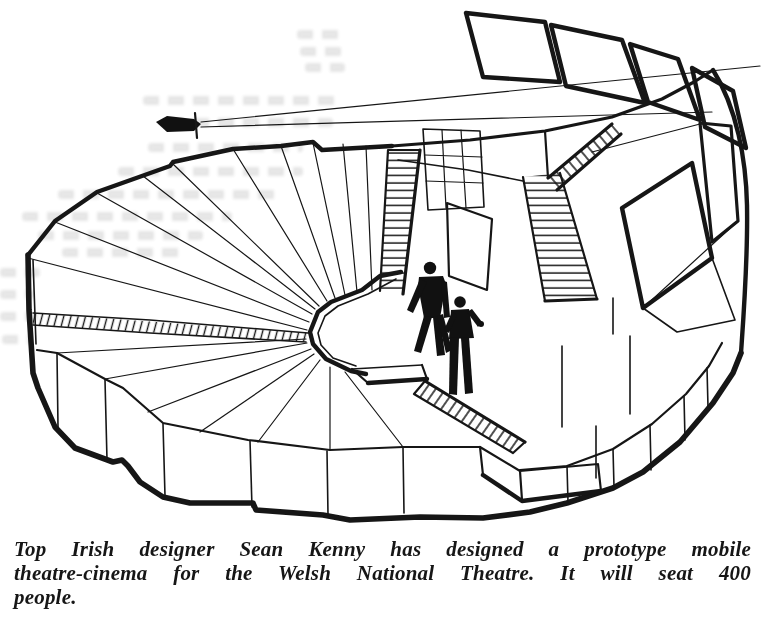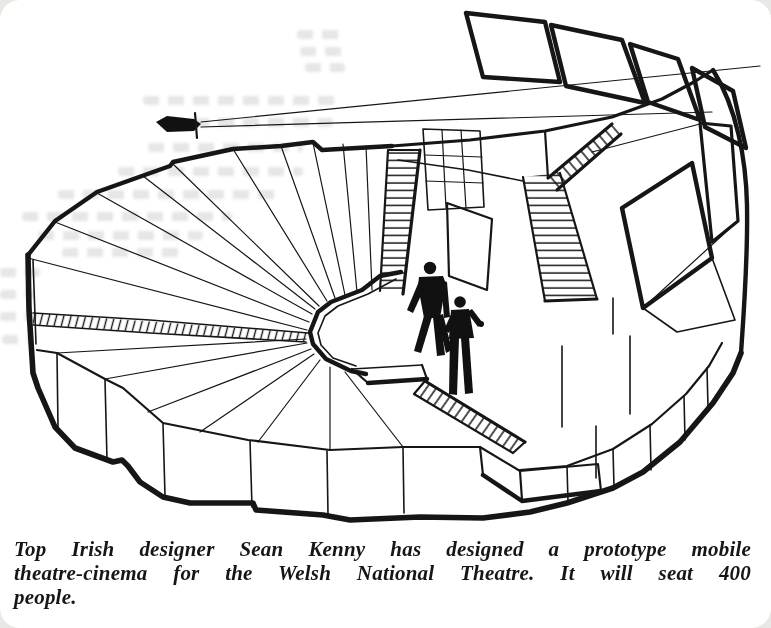--- a/index.html
+++ b/index.html
@@ -1,18 +1,18 @@
 <!DOCTYPE html>
 <html><head>
 <meta charset="utf-8">
 <style>
   html,body{margin:0;padding:0;background:#e8e8e4;}
   .page{
     position:relative;width:771px;height:628px;background:#ffffff;
-    overflow:hidden;font-family:"Liberation Serif", serif;border-radius:20px;
+    overflow:hidden;font-family:"Liberation Serif", serif;
   }
   
   .smudge{
     position:absolute;height:9px;border-radius:4px;
     background:repeating-linear-gradient(90deg, rgba(45,45,45,.16) 0 16px, rgba(0,0,0,0) 16px 25px);
     filter:blur(1.6px);opacity:.75;pointer-events:none;
   }
   svg.drawing{position:absolute;left:0;top:0;}
   .ln{fill:none;stroke:#161616;stroke-linecap:round;stroke-linejoin:round;}
   .w1{stroke-width:1.2px;}

